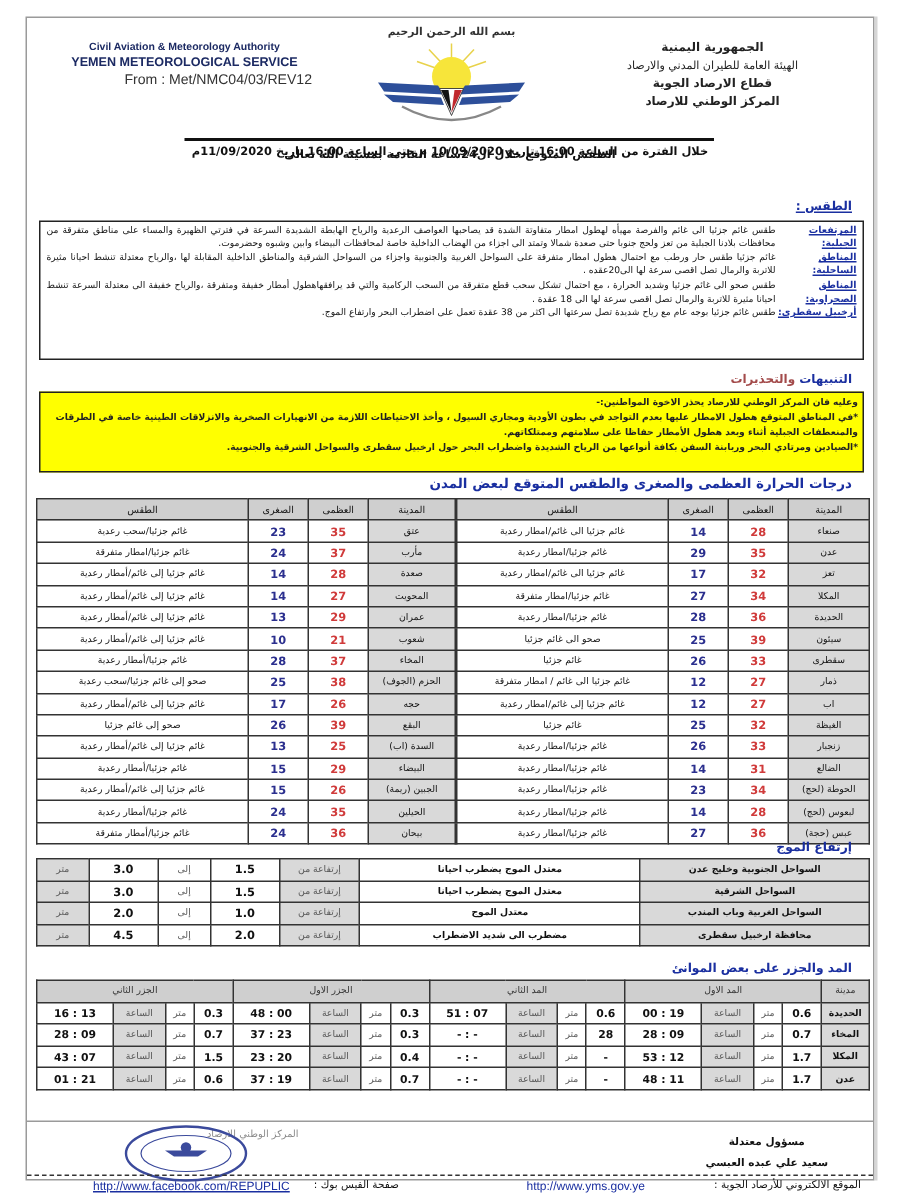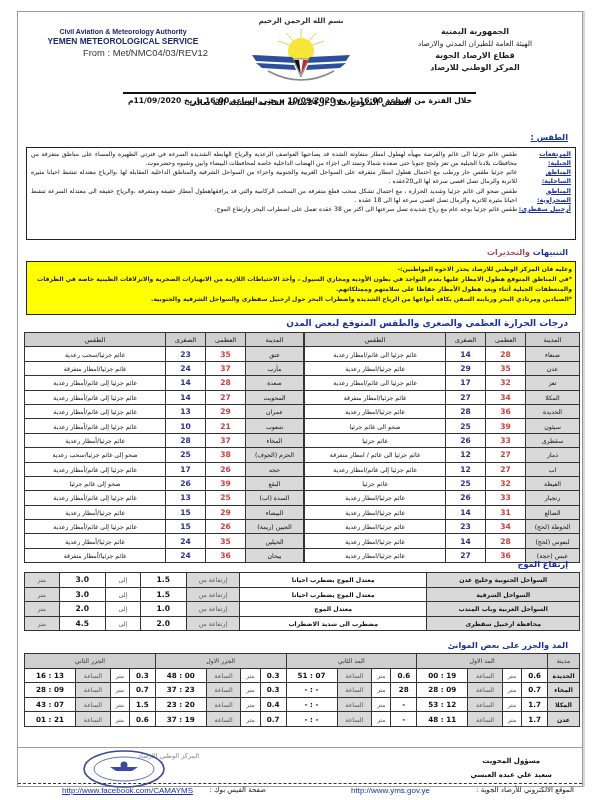--- a/index.html
+++ b/index.html
@@ -498,31 +498,31 @@
           <td class="v">0.6</td>
           <td class="u">متر</td>
           <td class="h">الساعة</td>
           <td class="t">21 : 01</td>
         </tr>
       </tbody>
   </table>
 
   <div class="ftr-rule"></div>
   <div class="sig">
-    <div>مسؤول المحويت</div>
+    <div>مسؤول معتدلة</div>
     <div>سعيد علي عبده العبسي</div>
   </div>
   <div class="stamp-txt">المركز الوطني للارصاد</div>
   <svg class="stamp" viewBox="0 0 88 40">
     <ellipse cx="44" cy="20" rx="40" ry="18" fill="none" stroke="#3b4a9c" stroke-width="1.6"></ellipse>
     <ellipse cx="44" cy="20" rx="30" ry="12" fill="none" stroke="#3b4a9c" stroke-width="0.8"></ellipse>
     <path d="M30 18 L58 18 L52 22 L36 22 Z" fill="#3b4a9c"></path>
     <circle cx="44" cy="16" r="3.5" fill="#3b4a9c"></circle>
   </svg>
   <div class="dash"></div>
   <div class="links">
     <span class="site-lbl">الموقع الالكتروني للأرصاد الجوية :</span>
     <span class="site-url">http://www.yms.gov.ye</span>
     <span class="fb-lbl">صفحة الفيس بوك :</span>
-    <span class="fb-url">http://www.facebook.com/CAMAYMS</span>
+    <span class="fb-url">http://www.facebook.com/REPUPLIC</span>
   </div>
 </div>
 <div class="right-edge"></div>
 
 </body></html>

